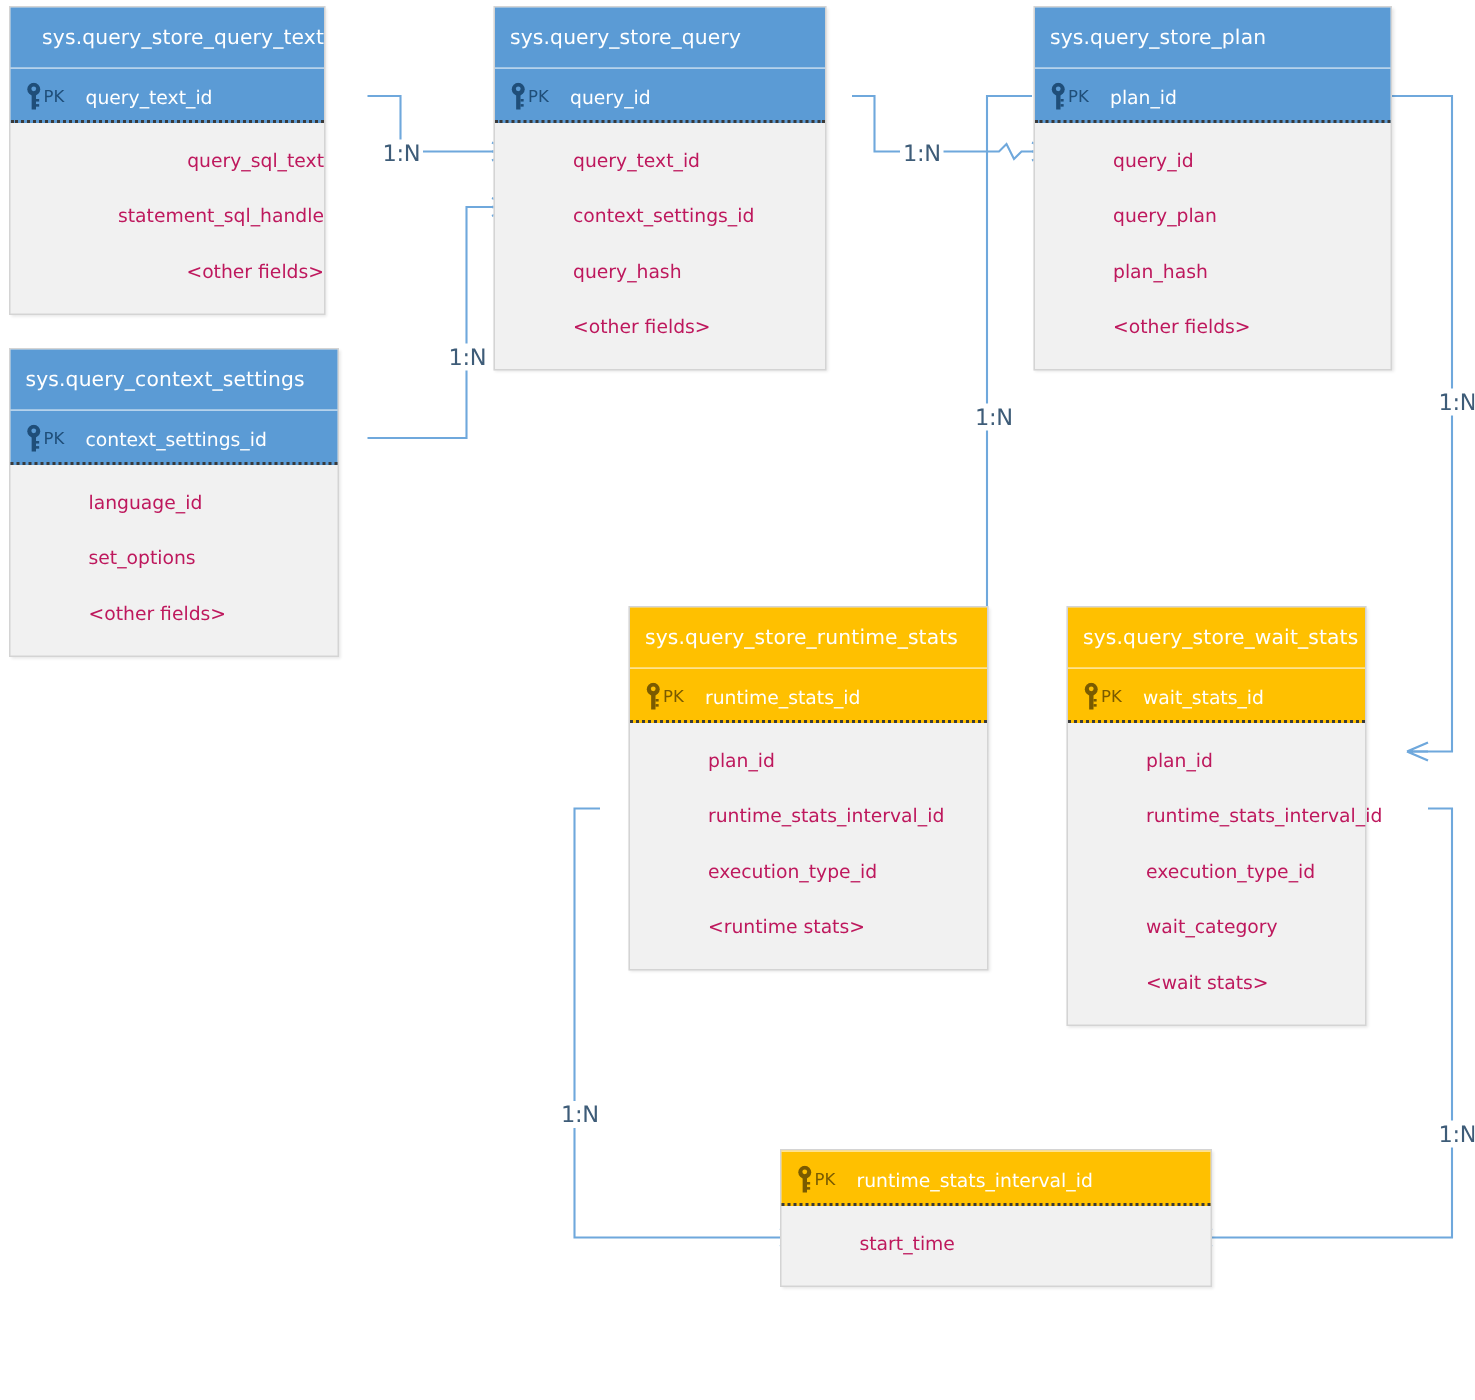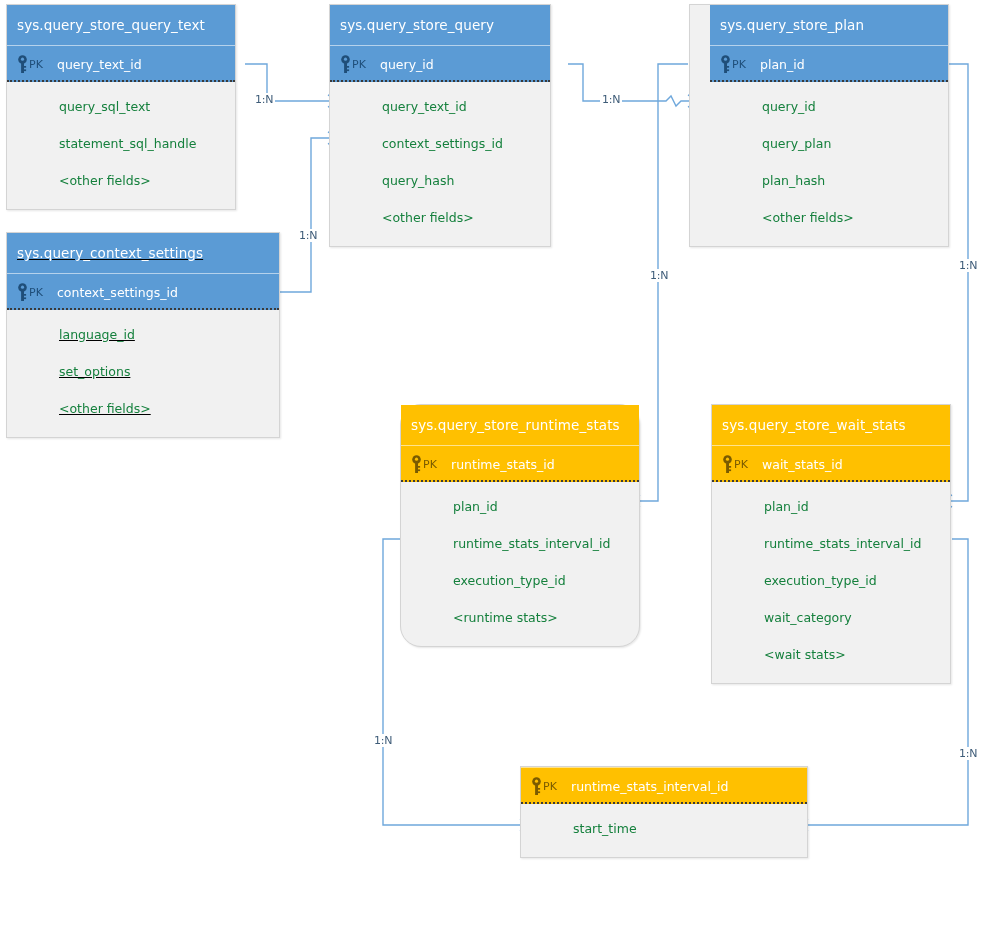--- a/index.html
+++ b/index.html
@@ -79,34 +79,34 @@
     color: #ffffff;
   }
   .entity-fields {
     padding: 6px 0 10px 0;
   }
   .field {
     height: 37px;
     line-height: 37px;
     padding-left: 52px;
     font-size: 12.5px;
-    color: #15803d;
+    color: #be185d;
     white-space: nowrap;
   }
   
   #wires {
     position: absolute;
     left: 0; top: 0;
     width: 983px;
     height: 933px;
     pointer-events: none;
   }
   .card-label {
     position: absolute;
-    font-size: 11px;
+    font-size: 15px;
     color: #3E5C78;
     background: #ffffff;
     padding: 0 2px;
     white-space: nowrap;
     letter-spacing: -0.2px;
   }
 </style>
 </head>
 <body>
 
@@ -175,21 +175,21 @@
   </svg>
 
   <div class="card-label" style="left:253px; top:93px;">1:N</div>
   <div class="card-label" style="left:297px; top:229px;">1:N</div>
   <div class="card-label" style="left:600px; top:93px;">1:N</div>
   <div class="card-label" style="left:648px; top:269px;">1:N</div>
   <div class="card-label" style="left:957px; top:259px;">1:N</div>
   <div class="card-label" style="left:372px; top:734px;">1:N</div>
   <div class="card-label" style="left:957px; top:747px;">1:N</div>
 
-  <div class="entity blue" style="left:6px; top:4px; width:230px;">
+  <div class="entity blue" style="left:6px; top:4px; width:211px;text-align:right;">
     <div class="entity-title">sys.query_store_query_text</div>
     <div class="entity-pk">
       <svg class="pk-key" viewBox="0 0 11 19">
         <circle cx="5.5" cy="4.5" r="4.3" fill="#1F4E79"></circle>
         <circle cx="5.5" cy="4.2" r="1.6" fill="#5B9BD5"></circle>
         <rect x="4.1" y="7" width="2.9" height="11" fill="#1F4E79"></rect>
         <rect x="7" y="11" width="2.1" height="1.7" fill="#1F4E79"></rect>
         <rect x="7" y="14.4" width="2.1" height="1.7" fill="#1F4E79"></rect>
       </svg>
       <span class="pk-label">PK</span>
@@ -216,83 +216,83 @@
       <span class="pk-name">query_id</span>
     </div>
     <div class="entity-fields">
       <div class="field">query_text_id</div>
       <div class="field">context_settings_id</div>
       <div class="field">query_hash</div>
       <div class="field">&lt;other fields&gt;</div>
     </div>
   </div>
 
-  <div class="entity blue" style="left:689px; top:4px; width:260px;padding-left:20px;">
+  <div class="entity blue" style="left:689px; top:4px; width:239px;">
     <div class="entity-title">sys.query_store_plan</div>
     <div class="entity-pk">
       <svg class="pk-key" viewBox="0 0 11 19">
         <circle cx="5.5" cy="4.5" r="4.3" fill="#1F4E79"></circle>
         <circle cx="5.5" cy="4.2" r="1.6" fill="#5B9BD5"></circle>
         <rect x="4.1" y="7" width="2.9" height="11" fill="#1F4E79"></rect>
         <rect x="7" y="11" width="2.1" height="1.7" fill="#1F4E79"></rect>
         <rect x="7" y="14.4" width="2.1" height="1.7" fill="#1F4E79"></rect>
       </svg>
       <span class="pk-label">PK</span>
       <span class="pk-name">plan_id</span>
     </div>
     <div class="entity-fields">
       <div class="field">query_id</div>
       <div class="field">query_plan</div>
       <div class="field">plan_hash</div>
       <div class="field">&lt;other fields&gt;</div>
     </div>
   </div>
 
-  <div class="entity blue" style="left:6px; top:232px; width:274px;text-decoration:underline;">
+  <div class="entity blue" style="left:6px; top:232px; width:220px;">
     <div class="entity-title">sys.query_context_settings</div>
     <div class="entity-pk">
       <svg class="pk-key" viewBox="0 0 11 19">
         <circle cx="5.5" cy="4.5" r="4.3" fill="#1F4E79"></circle>
         <circle cx="5.5" cy="4.2" r="1.6" fill="#5B9BD5"></circle>
         <rect x="4.1" y="7" width="2.9" height="11" fill="#1F4E79"></rect>
         <rect x="7" y="11" width="2.1" height="1.7" fill="#1F4E79"></rect>
         <rect x="7" y="14.4" width="2.1" height="1.7" fill="#1F4E79"></rect>
       </svg>
       <span class="pk-label">PK</span>
       <span class="pk-name">context_settings_id</span>
     </div>
     <div class="entity-fields">
       <div class="field">language_id</div>
       <div class="field">set_options</div>
       <div class="field">&lt;other fields&gt;</div>
     </div>
   </div>
 
-  <div class="entity orange" style="left:400px; top:404px; width:240px;border-radius:21px;">
+  <div class="entity orange" style="left:419px; top:404px; width:240px;">
     <div class="entity-title">sys.query_store_runtime_stats</div>
     <div class="entity-pk">
       <svg class="pk-key" viewBox="0 0 11 19">
         <circle cx="5.5" cy="4.5" r="4.3" fill="#7a5b00"></circle>
         <circle cx="5.5" cy="4.2" r="1.6" fill="#FFC000"></circle>
         <rect x="4.1" y="7" width="2.9" height="11" fill="#7a5b00"></rect>
         <rect x="7" y="11" width="2.1" height="1.7" fill="#7a5b00"></rect>
         <rect x="7" y="14.4" width="2.1" height="1.7" fill="#7a5b00"></rect>
       </svg>
       <span class="pk-label">PK</span>
       <span class="pk-name">runtime_stats_id</span>
     </div>
     <div class="entity-fields">
       <div class="field">plan_id</div>
       <div class="field">runtime_stats_interval_id</div>
       <div class="field">execution_type_id</div>
       <div class="field">&lt;runtime stats&gt;</div>
     </div>
   </div>
 
-  <div class="entity orange" style="left:711px; top:404px; width:240px;">
+  <div class="entity orange" style="left:711px; top:404px; width:200px;">
     <div class="entity-title">sys.query_store_wait_stats</div>
     <div class="entity-pk">
       <svg class="pk-key" viewBox="0 0 11 19">
         <circle cx="5.5" cy="4.5" r="4.3" fill="#7a5b00"></circle>
         <circle cx="5.5" cy="4.2" r="1.6" fill="#FFC000"></circle>
         <rect x="4.1" y="7" width="2.9" height="11" fill="#7a5b00"></rect>
         <rect x="7" y="11" width="2.1" height="1.7" fill="#7a5b00"></rect>
         <rect x="7" y="14.4" width="2.1" height="1.7" fill="#7a5b00"></rect>
       </svg>
       <span class="pk-label">PK</span>

